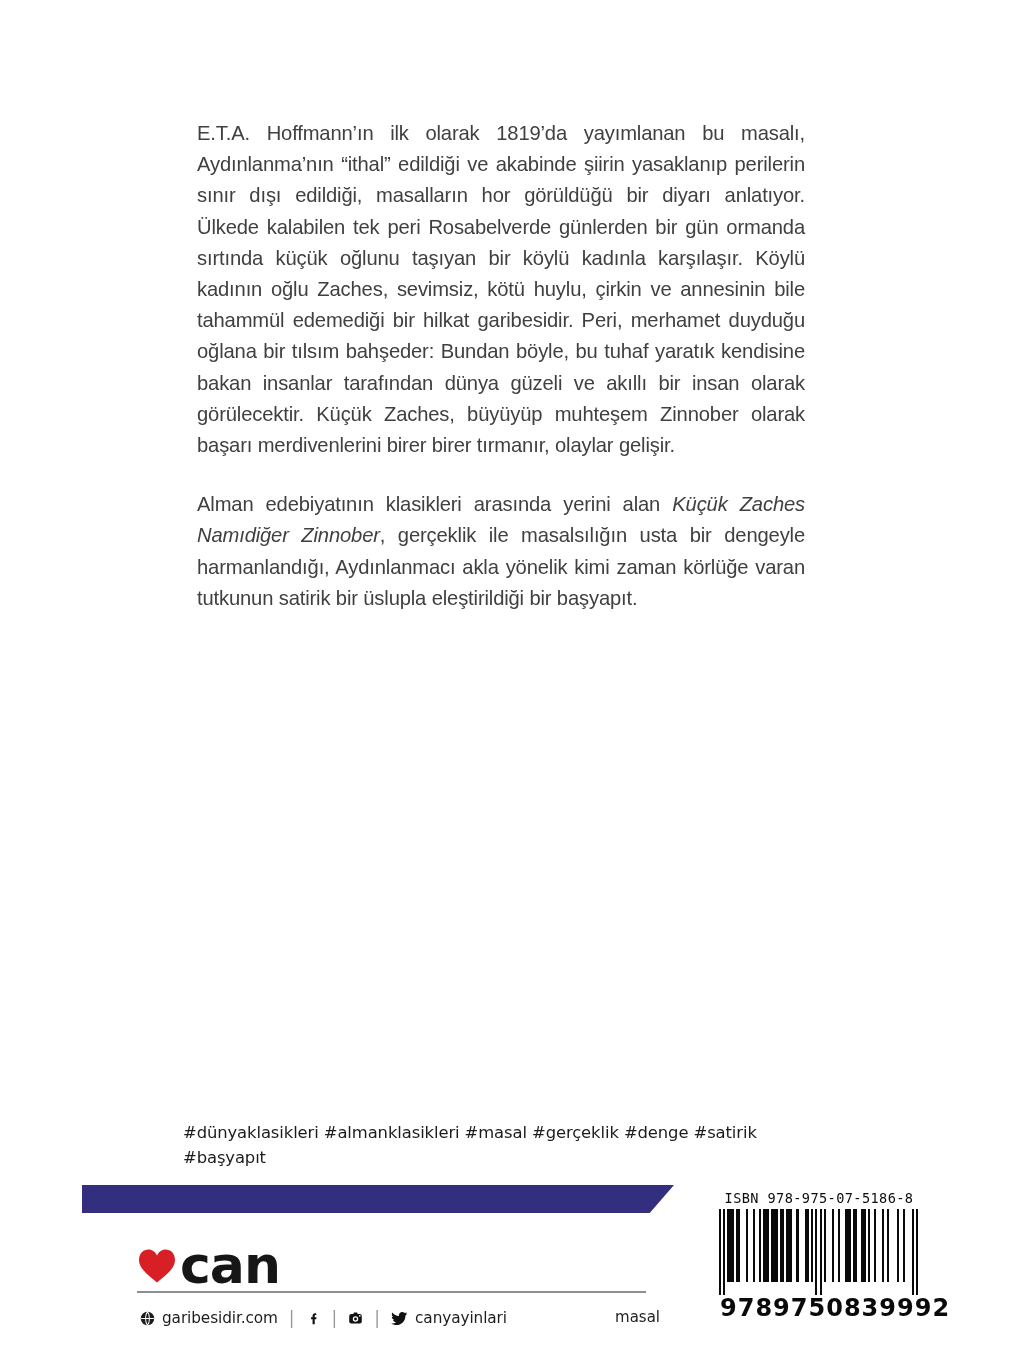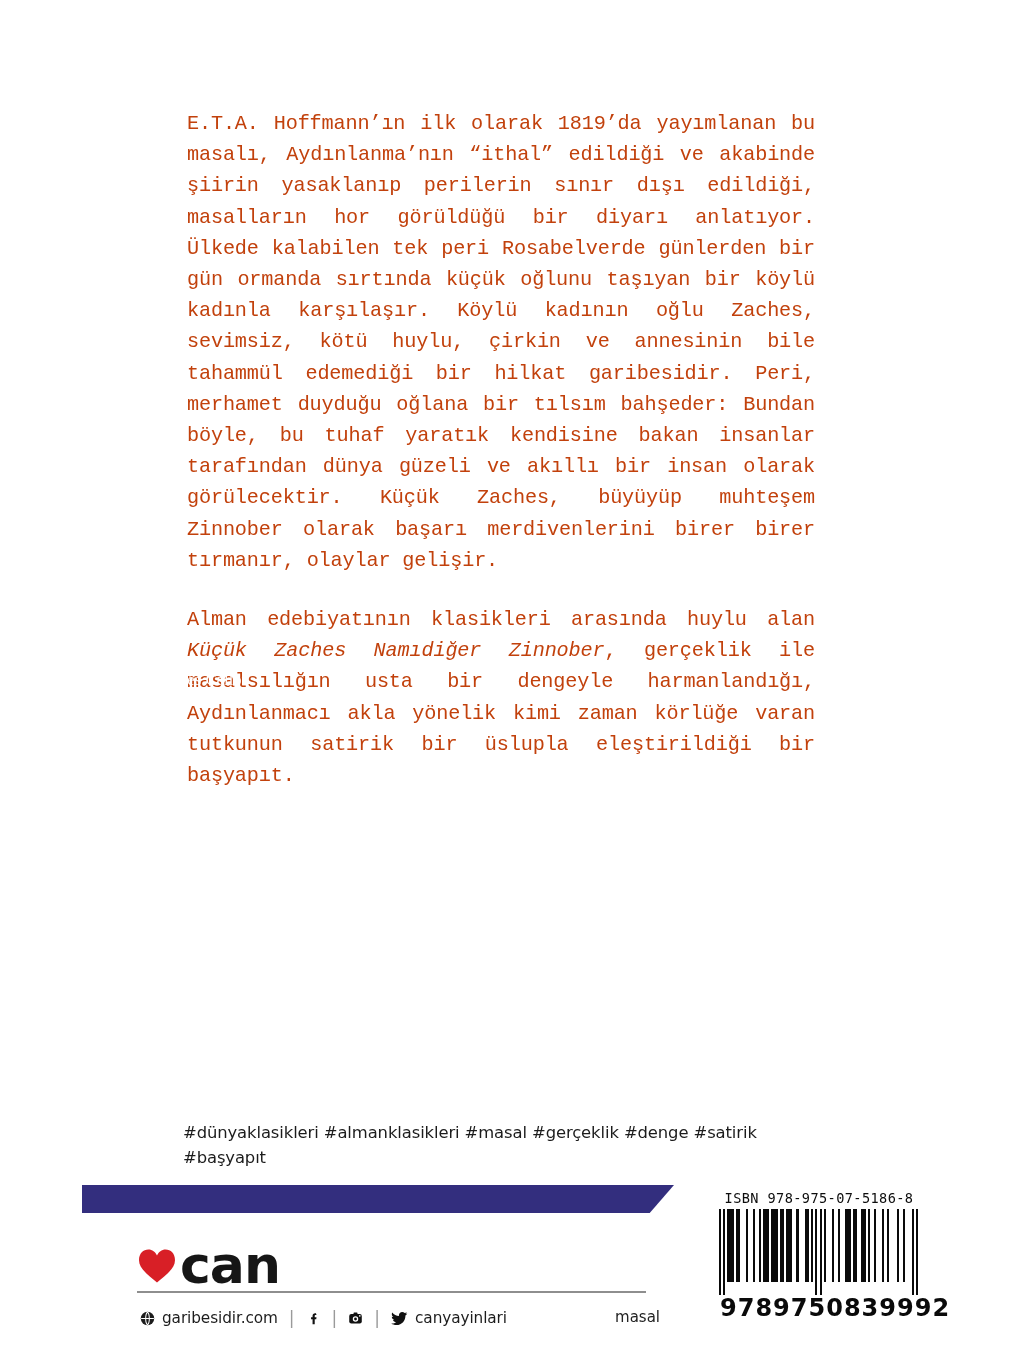--- a/index.html
+++ b/index.html
@@ -17,27 +17,27 @@
   }
 
   
   .blurb {
     position: absolute;
     left: 183px;
     top: 104px;
     width: 636px;
   }
   .para {
-    font-family: Liberation Mono, monospace;
+    font-family: Liberation Sans, sans-serif;
     font-size: 20.2px;
     line-height: 31.2px;
     text-align: justify;
     text-justify: inter-word;
-    color: #c2410c;
-    margin: 4px;
+    color: #404040;
+    margin: 14px;
     letter-spacing: -0.15px;
     -webkit-font-smoothing: antialiased;
   }
   .para + .para {
     margin-top: 28px;
   }
   .para .ital {
     font-style: italic;
   }
 
@@ -195,21 +195,21 @@
     justify-content: space-between;
     padding: 0 1px;
   }
   .barcode-digits span { white-space: pre; }
 </style>
 </head>
 <body>
 
 <div class="blurb">
   <p class="para"><span>E.T.A. Hoffmann’ın ilk olarak 1819’da yayımlanan bu masalı, Aydınlanma’nın “ithal” edildiği ve akabinde şiirin yasaklanıp perilerin  sınır dışı edildiği, masalların hor görüldüğü bir diyarı anlatıyor. Ülkede kalabilen tek peri Rosabelverde günlerden bir gün ormanda sırtında küçük oğlunu taşıyan bir köylü kadınla karşılaşır. Köylü kadının oğlu Zaches, sevimsiz, kötü huylu, çirkin ve annesinin bile tahammül edemediği bir hilkat garibesidir. Peri, merhamet duyduğu oğlana bir tılsım bahşeder: Bundan böyle, bu tuhaf yaratık kendisine bakan insanlar tarafından dünya güzeli ve akıllı bir insan olarak görülecektir. Küçük Zaches, büyüyüp muhteşem Zinnober olarak başarı merdivenlerini birer birer tırmanır, olaylar gelişir.</span></p>
-  <p class="para"><span>Alman edebiyatının klasikleri arasında huylu alan </span><span class="ital">Küçük Zaches Namıdiğer Zinnober</span><span>, gerçeklik ile masalsılığın usta bir dengeyle harmanlandığı, Aydınlanmacı akla yönelik kimi zaman körlüğe varan tutkunun satirik bir üslupla eleştirildiği bir başyapıt.</span></p>
+  <p class="para"><span>Alman edebiyatının klasikleri arasında yerini alan </span><span class="ital">Küçük Zaches Namıdiğer Zinnober</span><span>, gerçeklik ile masalsılığın usta bir dengeyle harmanlandığı, Aydınlanmacı akla yönelik kimi zaman körlüğe varan tutkunun satirik bir üslupla eleştirildiği bir başyapıt.</span></p>
 </div>
 
 <div class="hashtags">#dünyaklasikleri #almanklasikleri #masal #gerçeklik #denge #satirik #başyapıt</div>
 
 <div class="credit-banner"></div>
 <div class="credit-banner-text">
   <span class="lbl">Kapak resmi:</span>
   <span>Jacques Callot</span>
 </div>
 

